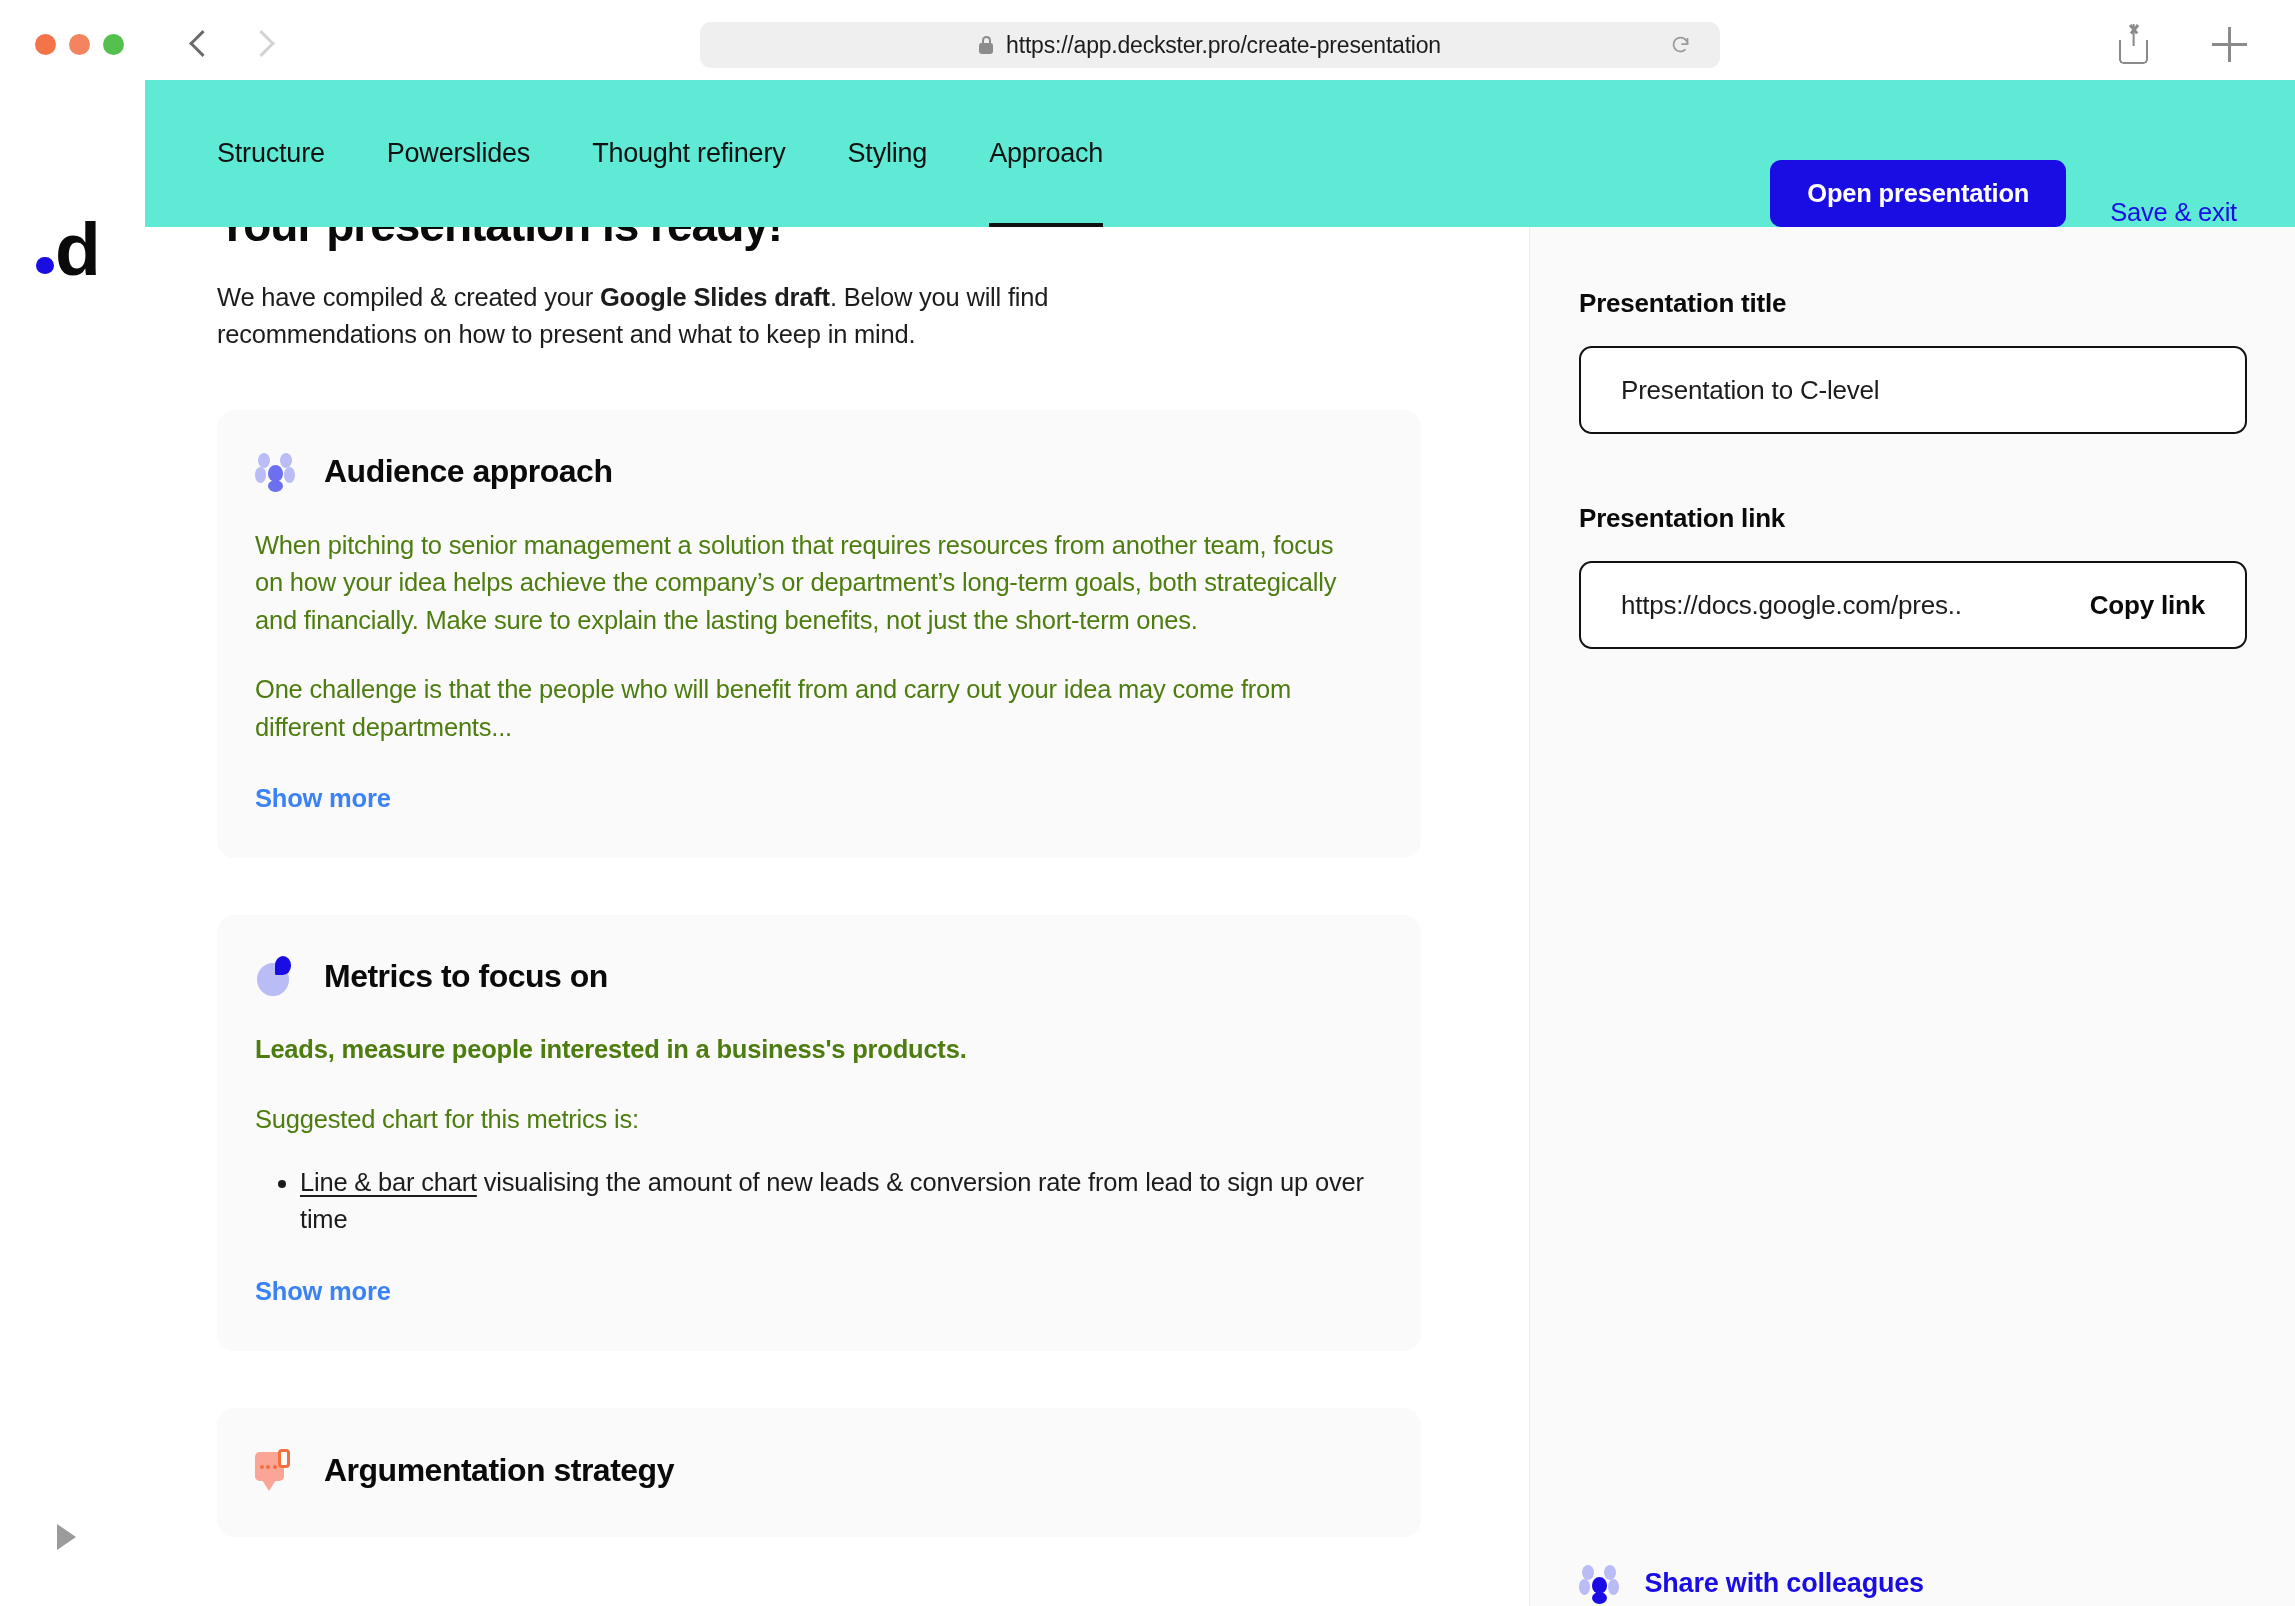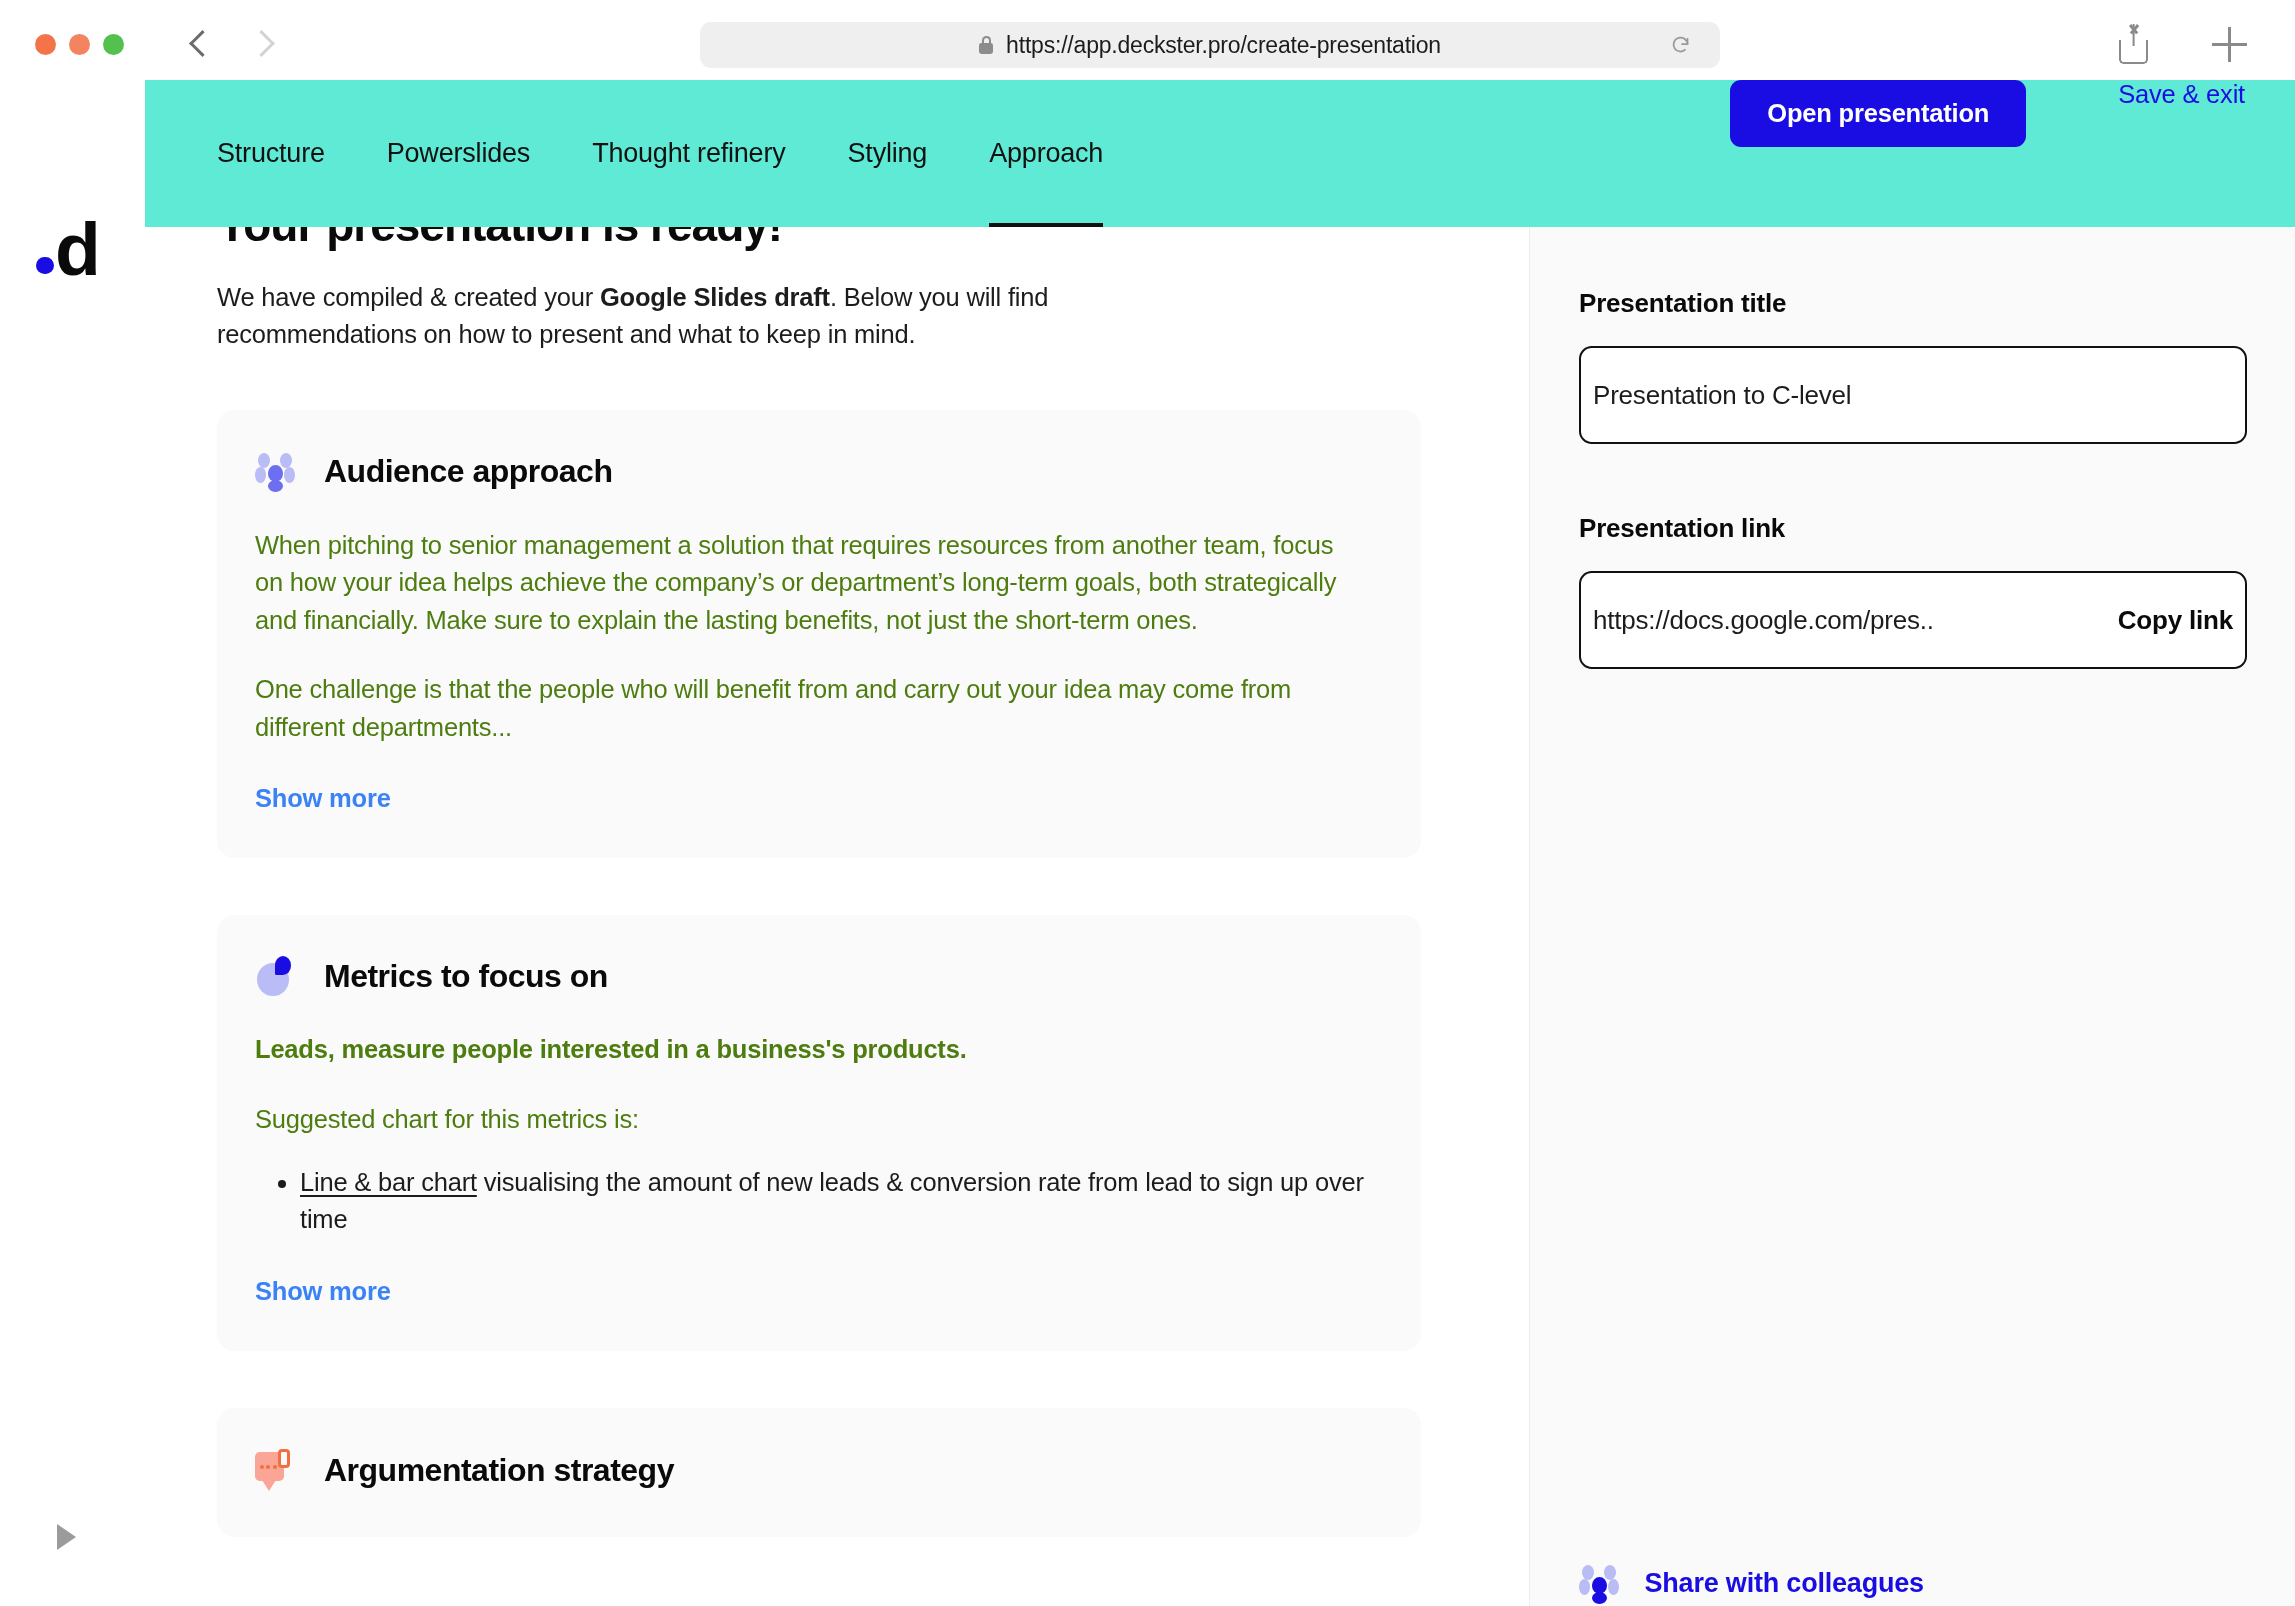--- a/index.html
+++ b/index.html
@@ -112,22 +112,22 @@
     height: 147px; display: flex; align-items: center;
     position: relative; cursor: pointer;
     letter-spacing: -0.2px;
   }
   .tab:last-child { margin-right: 0; }
   .tab.active::after {
     content: ""; position: absolute; left: 0; right: 0; bottom: 0;
     height: 4px; background: #111111;
   }
   .header-actions {
-    position: absolute; right: 50px; top: 0; height: 147px;
-    display: flex; align-items: flex-start; gap: 92px;
+    position: absolute; right: 58px; top: 0; height: 147px;
+    display: flex; align-items: flex-end; gap: 44px;
   }
   .btn-primary {
     background: #1a0de3; color: #ffffff;
     font-size: 25.5px; font-weight: 700;
     border: none; border-radius: 11px;
     padding: 19px 37px; cursor: pointer;
     letter-spacing: -0.2px;
     font-family: "Liberation Sans", sans-serif;
   }
   .link-secondary {
@@ -230,25 +230,25 @@
     width: 767px; height: 1460px;
     background: #fafafa;
     border-left: 0.8px solid #ededed;
     padding: 61px 49px 0 49px;
   }
   .field-label {
     font-size: 26px; font-weight: 700; color: #0a0a0a;
     letter-spacing: -0.2px;
   }
   .field-box {
-    margin-top: 27px; height: 98px;
+    margin-top: 27px; height: 88px;
     background: #ffffff; border: 2.4px solid #111111;
     border-radius: 12.8px;
     display: flex; align-items: center;
-    padding: 0 12px; cursor: text;
+    padding: 0 40px; cursor: text;
   }
   .field-value {
     font-size: 26px; color: #1c1c1c; letter-spacing: -0.2px;
     flex: 1; white-space: nowrap; overflow: hidden;
   }
   .field-group { margin-top: 69px; }
   .copy-link {
     font-size: 26px; font-weight: 700; color: #0a0a0a;
     cursor: pointer; margin-left: 14.3px; white-space: nowrap;
     letter-spacing: -0.2px;

